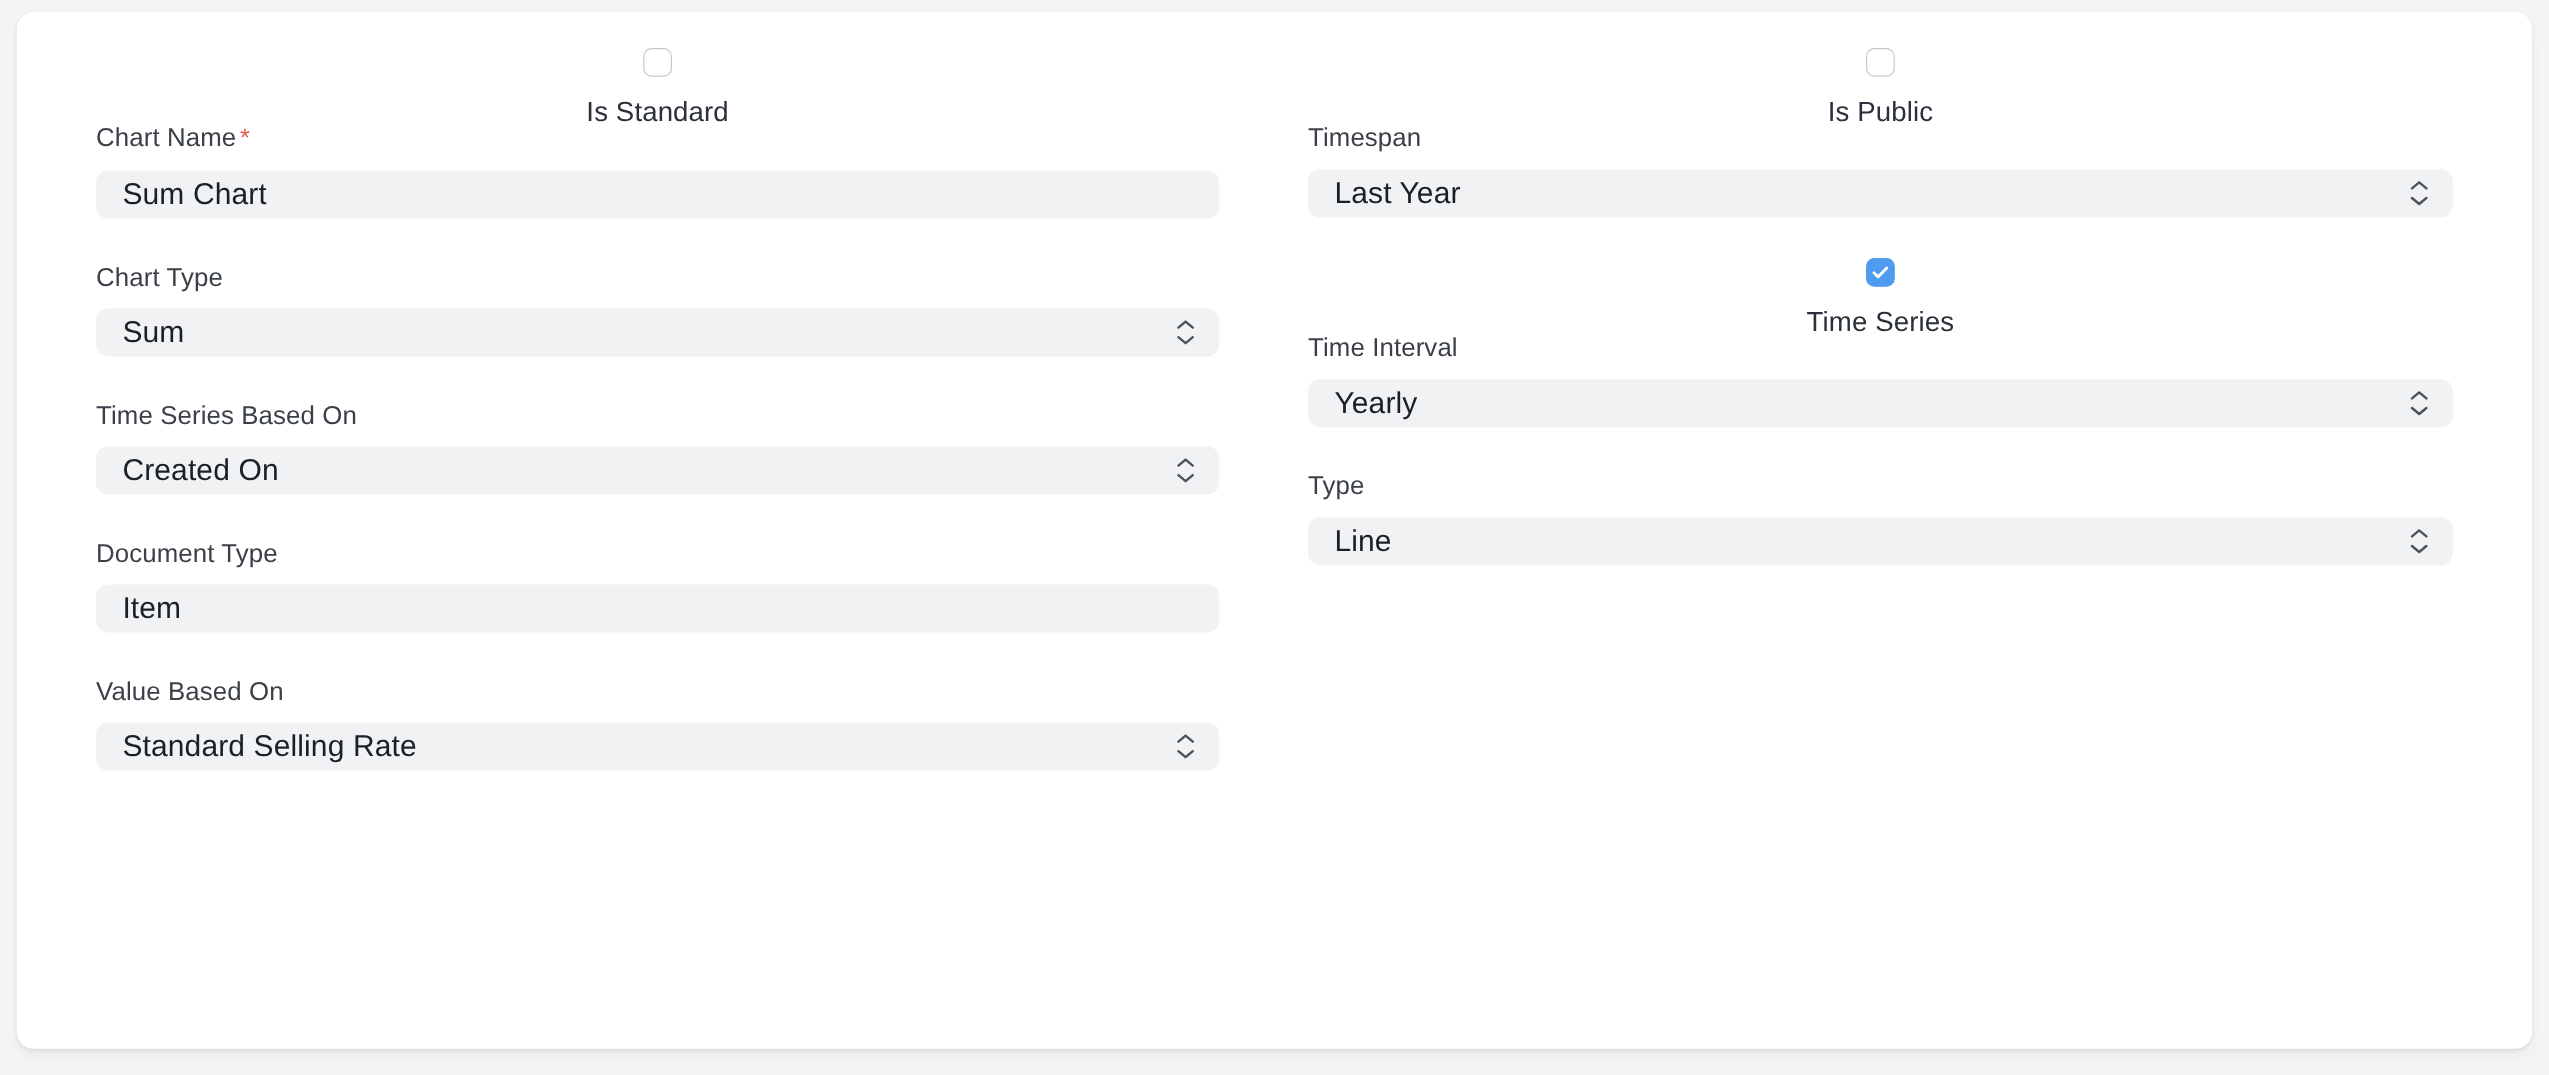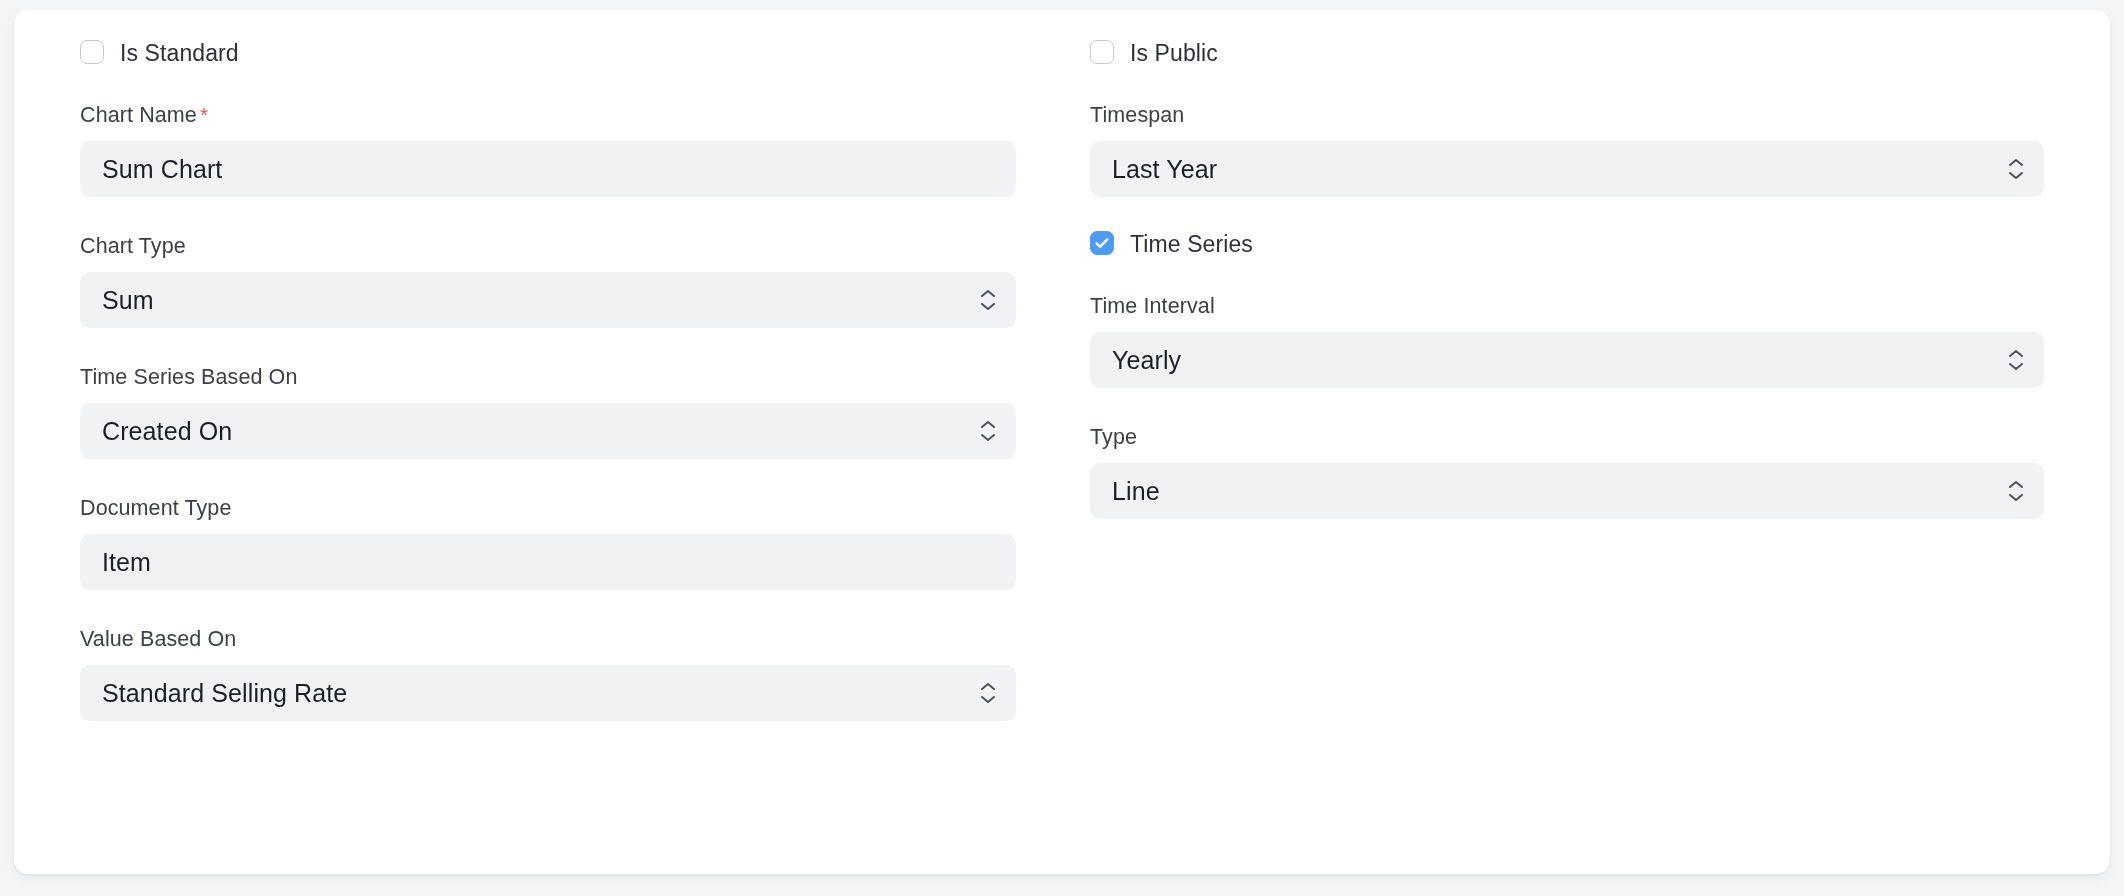--- a/index.html
+++ b/index.html
@@ -36,22 +36,24 @@
     flex: 0 0 50%;
     max-width: 50%;
     padding: 0 0 0 0;
   }
   .col-left  { padding-left: 66px;  padding-right: 46px; }
   .col-right { padding-left: 28px;  padding-right: 66px; }
 
   
   .checkbox-row {
     display: flex;
+    align-items: center;
     gap: 16px;
     height: 26px;
+    flex-direction: column;
   }
 
   .cbox {
     width: 24px;
     height: 24px;
     border-radius: 7px;
     border: 1.6px solid #c4c9d0;
     background: #ffffff;
     flex: 0 0 24px;
     display: flex;
@@ -96,21 +98,21 @@
   .req-star {
     color: #e2574c;
     font-size: 21px;
     margin-left: 3px;
   }
 
   .control {
     position: relative;
     background: #f1f2f4;
     border-radius: 10px;
-    height: 56px;
+    height: 40px;
     display: flex;
     align-items: center;
     padding: 0 22px;
     cursor: text;
   }
   .control.select { cursor: pointer; padding-right: 56px; }
 
   .control-value {
     font-size: 25px;
     color: #1b1f27;

